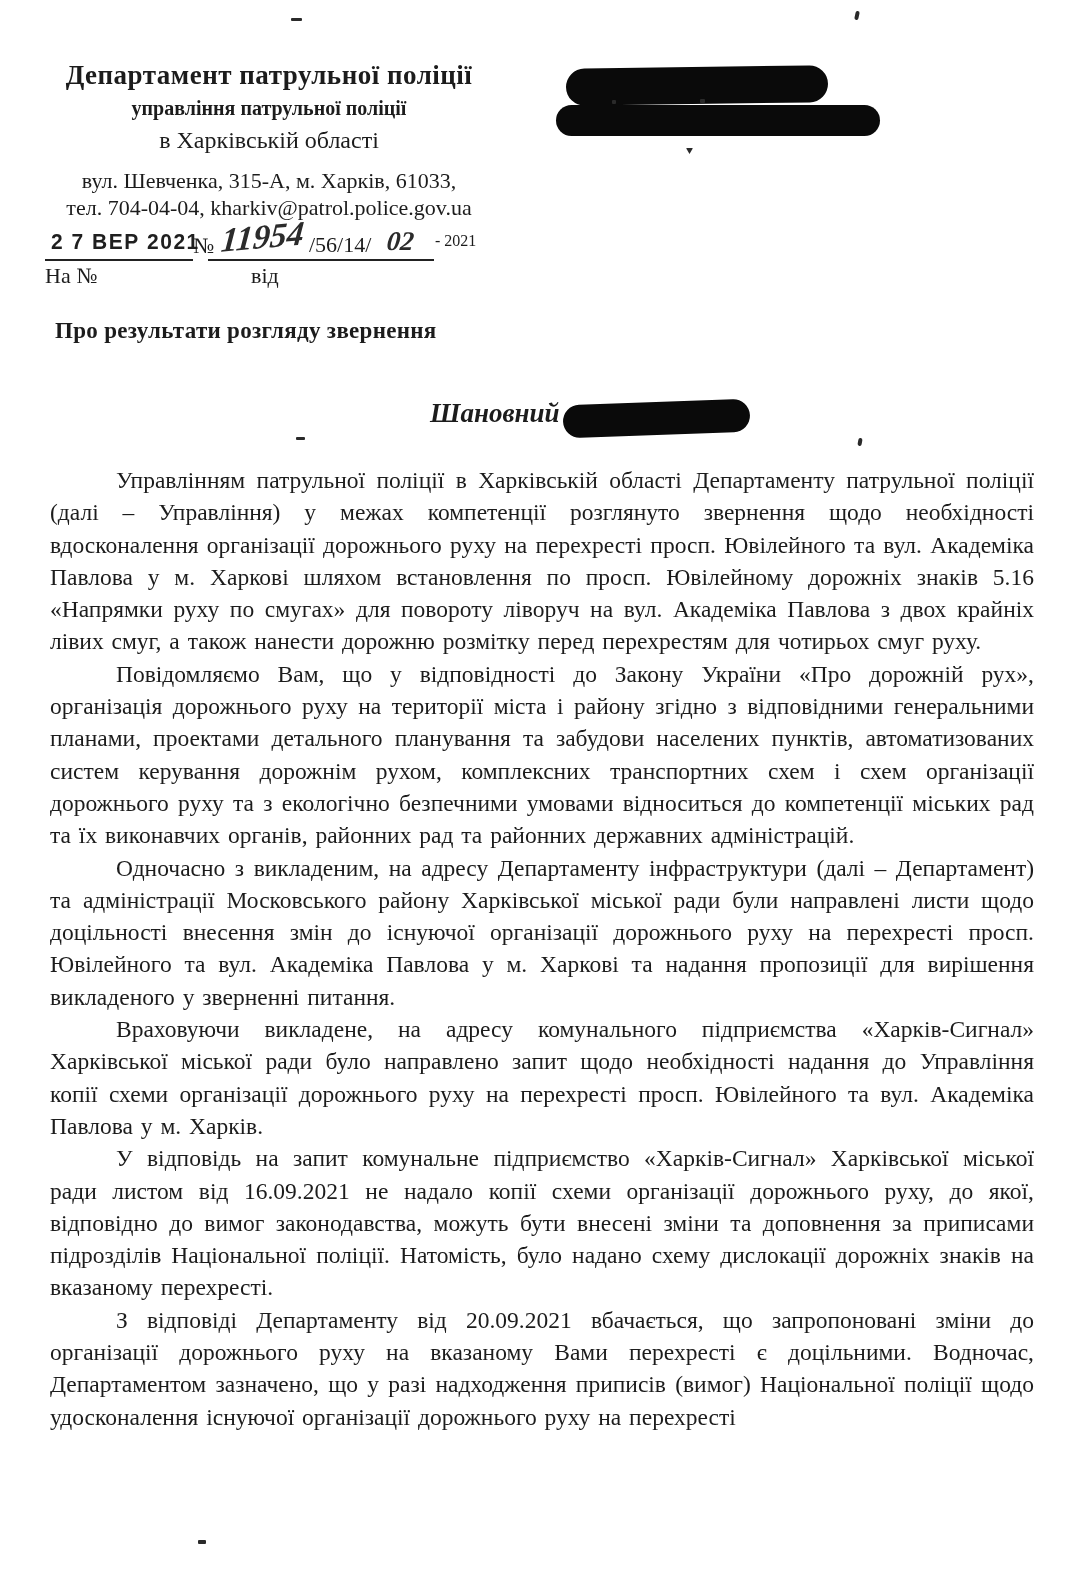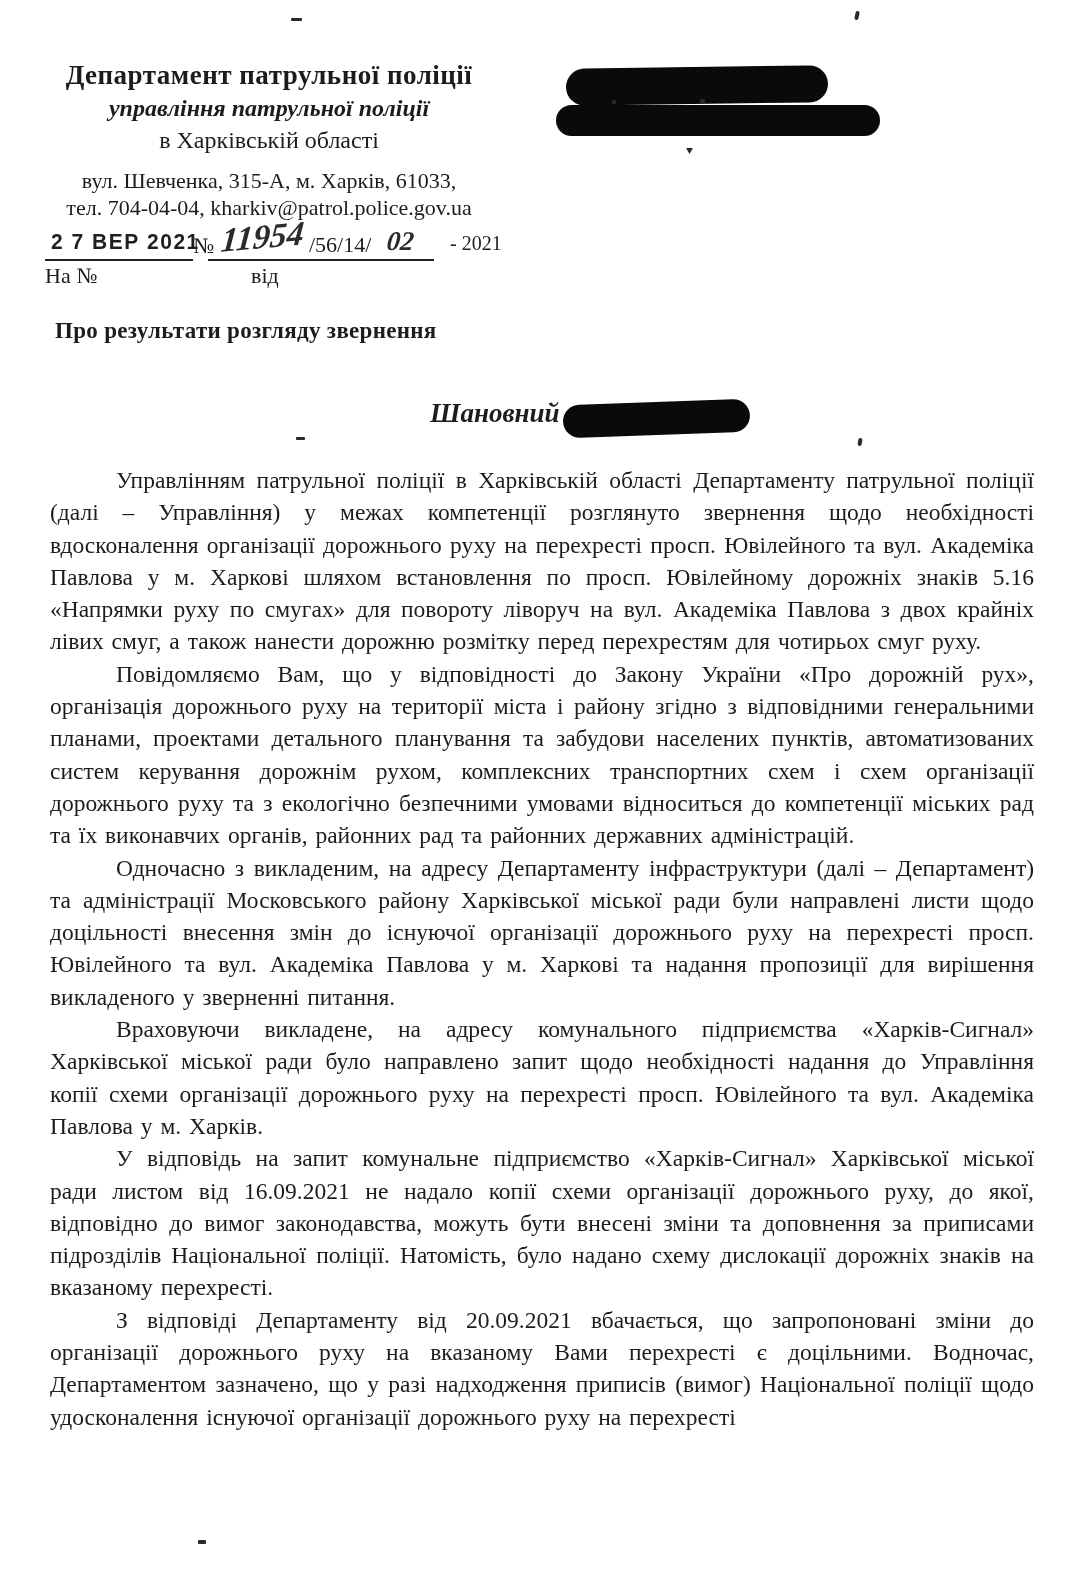--- a/index.html
+++ b/index.html
@@ -6,21 +6,21 @@
   .page {
     position:relative; width:1078px; height:1574px; margin:0 auto;
     background:#ffffff; font-family:"Liberation Serif", serif; color:#1c1c1c;
     overflow:hidden;
     padding-left:19px;
   }
 
   
   .letterhead { position:absolute; left:38px; top:58px; width:462px; text-align:center; }
   .lh-org1 { font-size:27px; font-weight:bold; line-height:34px; letter-spacing:0.5px; }
-  .lh-org2 { font-size:24px; font-weight:bold; line-height:32px;font-style:italic; }
+  .lh-org2 { font-size:20px; font-weight:bold; line-height:32px; }
   .lh-org3 { font-size:24px; font-weight:normal; line-height:32px; }
   .lh-addr { font-size:22px; line-height:27px; margin-top:11px; }
   .lh-contact { font-size:22px; line-height:27px; }
 
   
   .ref-row { position:absolute; left:45px; top:226px; width:540px; height:62px; }
   .stamp-date {
     position:absolute; left:6px; top:3px; white-space:nowrap;
     font-family:"Liberation Sans", sans-serif; font-weight:bold; font-size:21px;
     letter-spacing:1.5px; color:#1f1f1f; transform:scaleY(1.08);
@@ -28,21 +28,21 @@
   .no-symbol { position:absolute; left:148px; top:7px; font-size:22px; }
   .hw-number {
     position:absolute; left:176px; top:-8px; font-size:34px; font-style:italic; font-weight:bold;
     color:#2b2b2b; transform:rotate(-5deg) skewX(-10deg); white-space:nowrap;
   }
   .printed-number { position:absolute; left:264px; top:6px; font-size:22px; white-space:nowrap; }
   .hw-suffix {
     position:absolute; left:342px; top:0px; font-size:27px; font-style:italic; font-weight:bold;
     color:#2b2b2b; transform:skewX(-6deg);
   }
-  .printed-year { position:absolute; left:405px; top:6px; font-size:20px; white-space:nowrap; }
+  .printed-year { position:absolute; left:390px; top:6px; font-size:16px; white-space:nowrap; }
   .underline { position:absolute; height:2px; background:#222; }
   .ul-date { left:0; top:33px; width:148px; }
   .ul-number { left:163px; top:33px; width:226px; }
   .ref-label { position:absolute; top:37px; font-size:22px; }
   .lbl-na { left:0; }
   .lbl-vid { left:206px; }
 
   
   .redaction { position:absolute; background:#0a0a0a; }
   .red-bar1 { left:566px; top:67px; width:262px; height:37px; border-radius:19px; transform:rotate(-0.8deg); }

